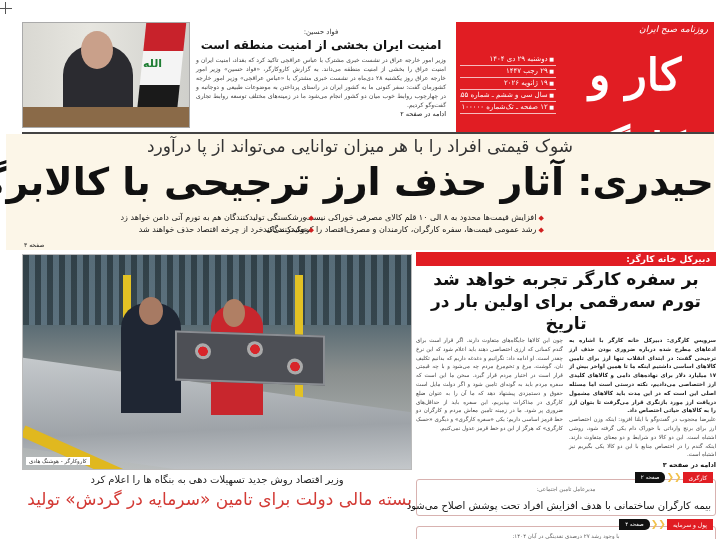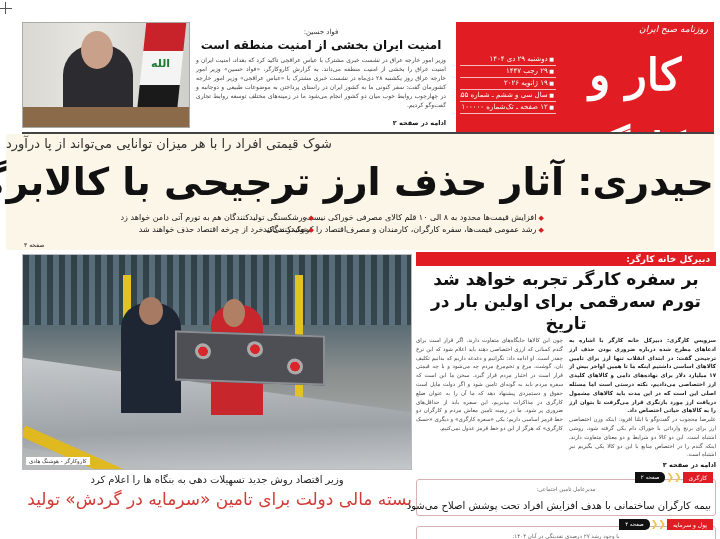--- a/index.html
+++ b/index.html
@@ -14,34 +14,34 @@
   .masthead .tagline { position: absolute; right: 6px; top: 2px; font-family: "DejaVu Serif", serif; font-style: italic; font-size: 9px; }
   .masthead .logo { position: absolute; right: 4px; top: 16px; width: 150px; font-family: "DejaVu Serif", serif; font-weight: bold; font-size: 44px; line-height: 74px; text-align: center; letter-spacing: -1px; }
   .masthead .info { position: absolute; left: 4px; top: 32px; width: 96px; }
   .masthead .info-line { font-size: 7px; line-height: 11px; border-bottom: 1px solid rgba(255,255,255,0.7); padding-right: 2px; white-space: nowrap; overflow: hidden; }
   .masthead .info-line::before { content: "■ "; font-size: 5px; }
   .masthead .website { position: absolute; left: 4px; bottom: 3px; width: 98px; background: #fff; color: #222; font-family: "DejaVu Serif", serif; font-size: 5.5px; text-align: center; line-height: 9px; direction: ltr; }
 
   
   .top-photo { position: absolute; left: 22px; top: 22px; width: 168px; height: 106px; background: linear-gradient(90deg,#d9d8d2 0%,#e7e6e0 40%,#cfcfcb 100%); border: 1px solid #aaa; overflow: hidden; }
   .top-photo .flag { position: absolute; left: 118px; top: 0; width: 40px; height: 100px; background: linear-gradient(180deg,#c8222b 0 28%,#f4f4f4 28% 62%,#1a1a1a 62% 100%); transform: skewX(-6deg); }
-  .top-photo .flag-text { position: absolute; left: 128px; top: 34px; color: #1e7d33; font-size: 11px; font-weight: bold; }
+  .top-photo .flag-text { position: absolute; left: 120px; top: 34px; color: #1e7d33; font-size: 11px; font-weight: bold; }
   .top-photo .person { position: absolute; left: 40px; top: 22px; width: 70px; height: 84px; background: #2b2b30; border-radius: 30px 30px 0 0; }
   .top-photo .head { position: absolute; left: 58px; top: 8px; width: 32px; height: 38px; background: #c9a08a; border-radius: 50%; }
   .top-photo .podium { position: absolute; left: 0; bottom: 0; width: 168px; height: 20px; background: #8a6a48; }
   .top-story { position: absolute; left: 196px; top: 28px; width: 250px; text-align: center; }
   .top-story .kicker { font-size: 7px; color: #333; }
   .top-story .title { font-weight: bold; font-size: 12px; margin: 2px 0 3px; }
   .top-story .body { font-size: 6px; line-height: 9px; color: #444; text-align: justify; }
-  .top-story .more { font-size: 6.5px; font-weight: bold; text-align: right; margin-top: 10px; }
+  .top-story .more { font-size: 6.5px; font-weight: normal; text-align: right; margin-top: 1px; }
   .rule-top { position: absolute; left: 22px; right: 6px; top: 132px; height: 2px; background: #444; }
 
   
   .hero { position: absolute; left: 6px; right: 6px; top: 134px; height: 116px; background: #fcf6e8; }
-  .hero .kicker { position: absolute; left: 0; right: 0; top: 2px; text-align: left; font-size: 13px; color: #333; }
+  .hero .kicker { position: absolute; left: 0; right: 0; top: 2px; text-align: center; font-size: 17px; color: #333; }
   .hero .headline { position: absolute; left: 0; right: 0; top: 20px; text-align: center; font-size: 38px; font-weight: bold; letter-spacing: -1px; color: #111; line-height: 56px; white-space: nowrap; }
   .hero .bullets { position: absolute; top: 78px; font-size: 8px; line-height: 12px; }
   .hero .bullets.right { right: 170px; }
   .hero .bullets.left { right: 400px; }
   .hero .bullets div::before { content: "◆ "; color: #d12020; font-size: 7px; }
   .hero .page-ref { position: absolute; left: 18px; bottom: 2px; font-size: 6px; }
 
   
   .factory { position: absolute; left: 22px; top: 254px; width: 390px; height: 216px; border: 1px solid #bbb; overflow: hidden; background: linear-gradient(180deg,#3d4e57 0%,#556871 30%,#8a8f8e 55%,#b9bdbe 100%); }
   .factory .ceiling { position: absolute; left: 0; top: 0; width: 100%; height: 70px; background: repeating-linear-gradient(90deg,#2e3d44 0 6px,#5d7380 6px 12px); opacity: .8; }

